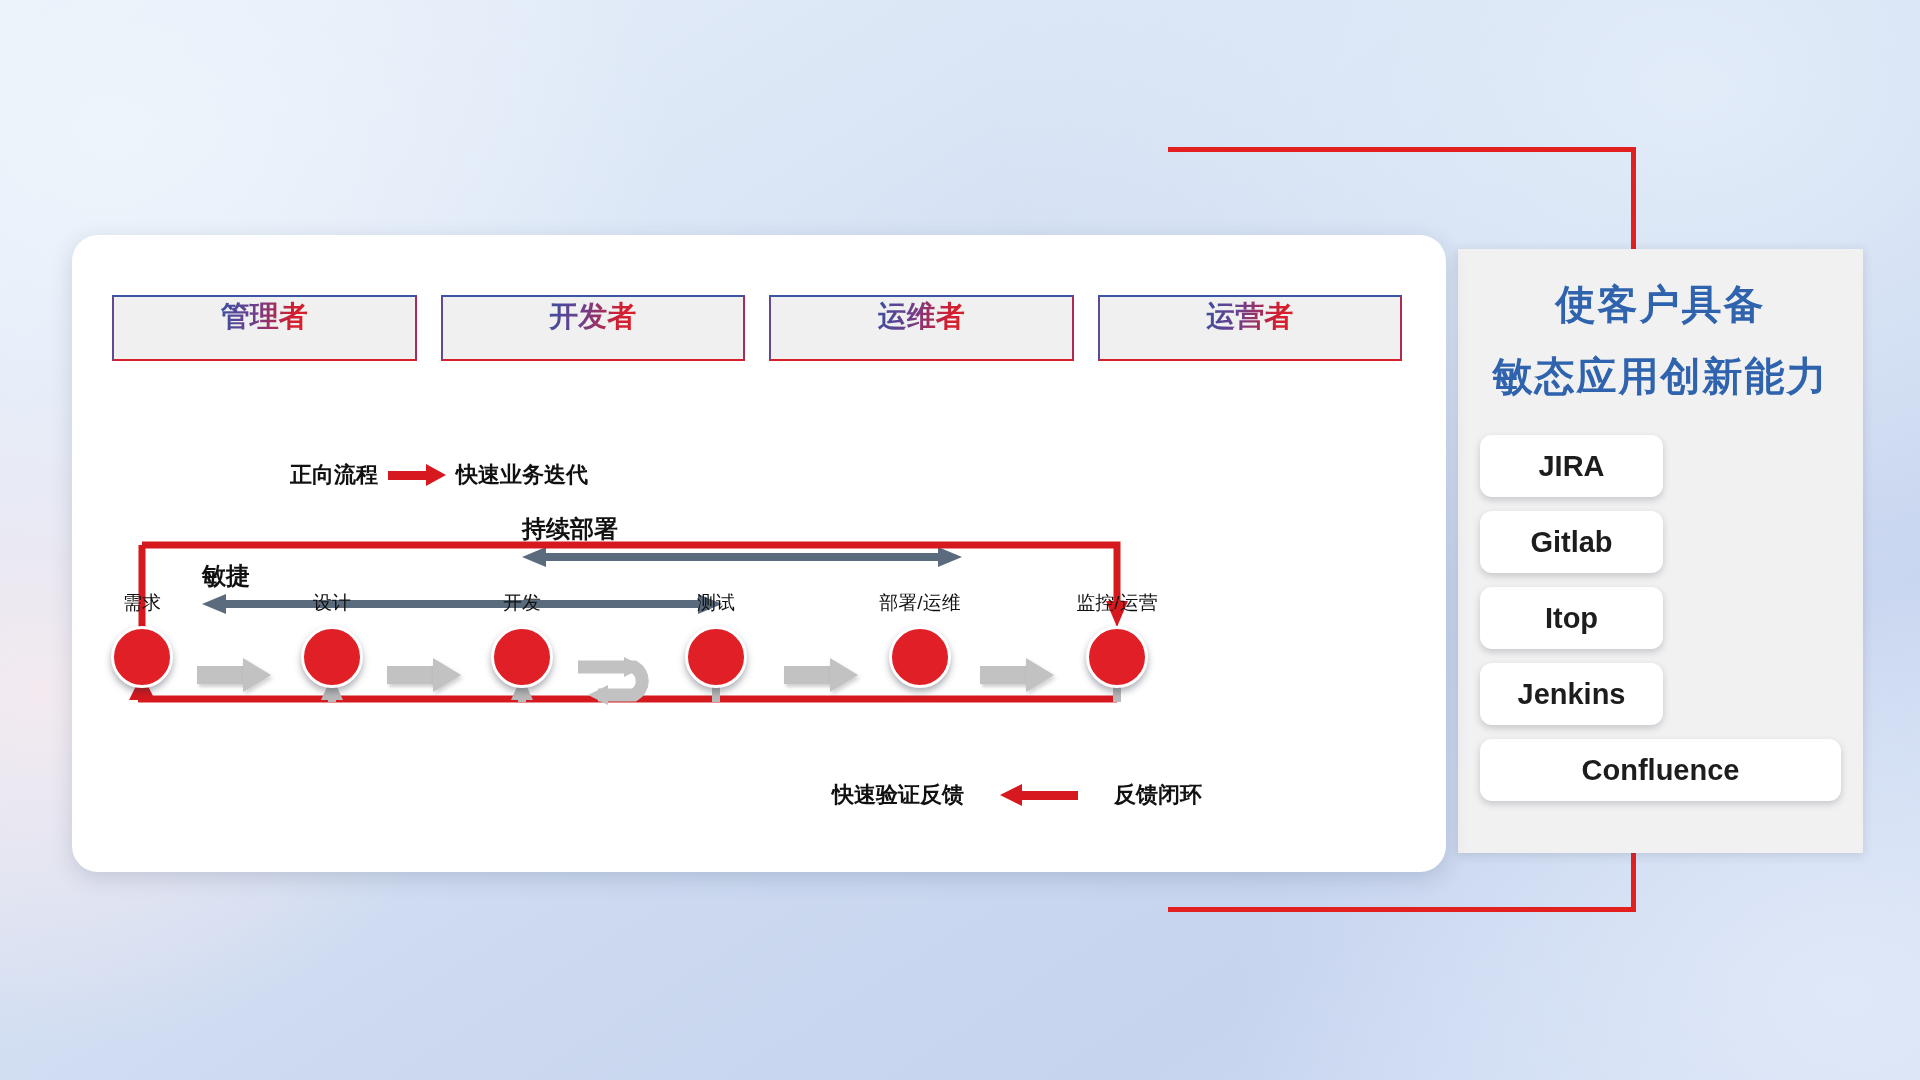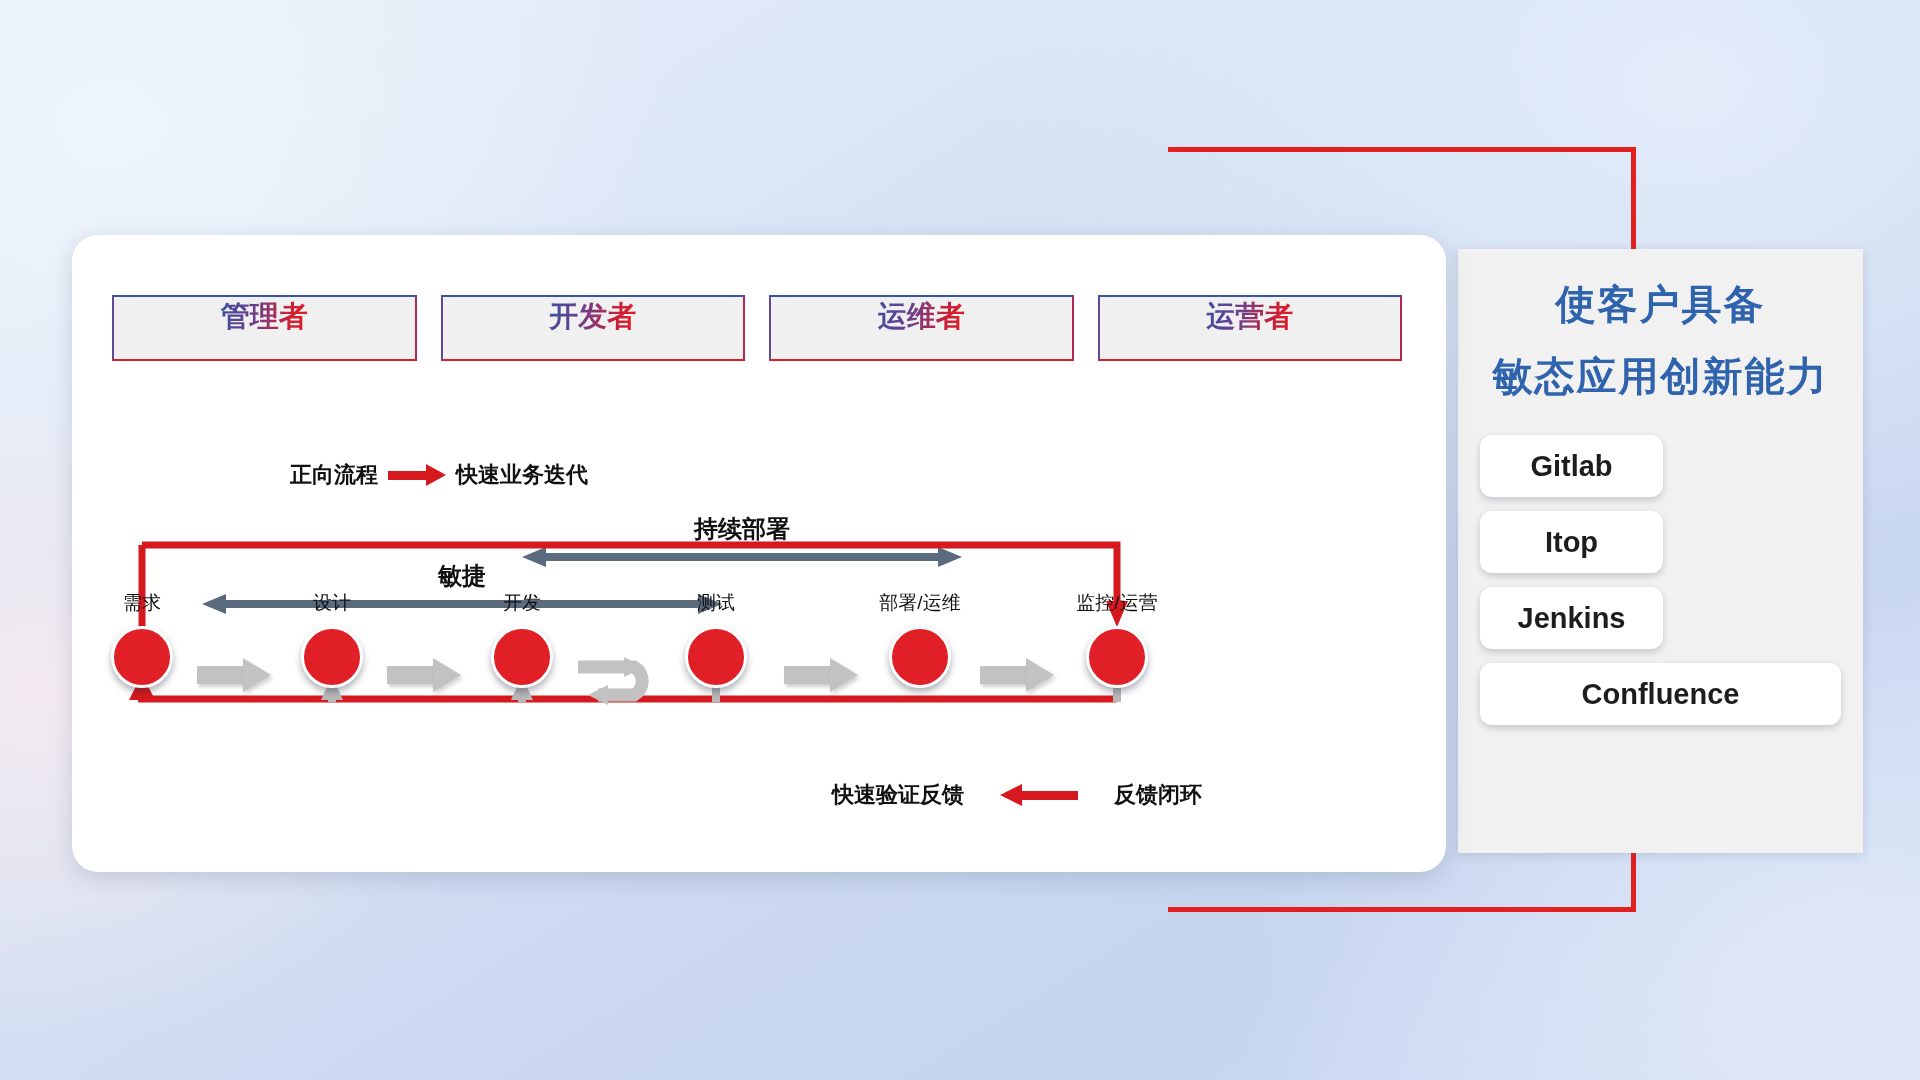--- a/index.html
+++ b/index.html
@@ -124,21 +124,21 @@
     content:"";position:absolute;right:0;top:7px;width:56px;height:9px;background:#d6181f;
   }
   .arrow-red-left::after{
     content:"";position:absolute;left:0;top:0;
     border-right:22px solid #d6181f;
     border-top:11px solid transparent;border-bottom:11px solid transparent;
   }
   
   .span-wrap{position:absolute;}
   .span-label{
-    text-align:center;font-size:24px;font-weight:bold;color:#111;
+    font-size:24px;font-weight:bold;color:#111;
     margin-bottom:2px;
   }
   .dbl-arrow{position:relative;height:20px;}
   .dbl-arrow .bar{
     position:absolute;left:22px;right:22px;top:6px;height:8px;background:#5b6b7e;
   }
   .dbl-arrow .hl,.dbl-arrow .hr{
     position:absolute;top:0;width:0;height:0;
     border-top:10px solid transparent;border-bottom:10px solid transparent;
   }
@@ -188,20 +188,21 @@
 <div id="bg"></div>
 
 <div id="red-frame"></div>
 
 <div id="tools-panel">
   <div class="panel-head">
     <div class="l1">使客户具备</div>
     <div class="l2">敏态应用创新能力</div>
   </div>
   <div id="tool-grid">
+    <div class="tool-chip">JIRA</div>
     <div class="tool-chip">Gitlab</div>
     <div class="tool-chip">Itop</div>
     <div class="tool-chip">Jenkins</div>
     <div class="tool-chip wide">Confluence</div>
   </div>
 </div>
 
 <div id="card">
 
   <div id="roles">

